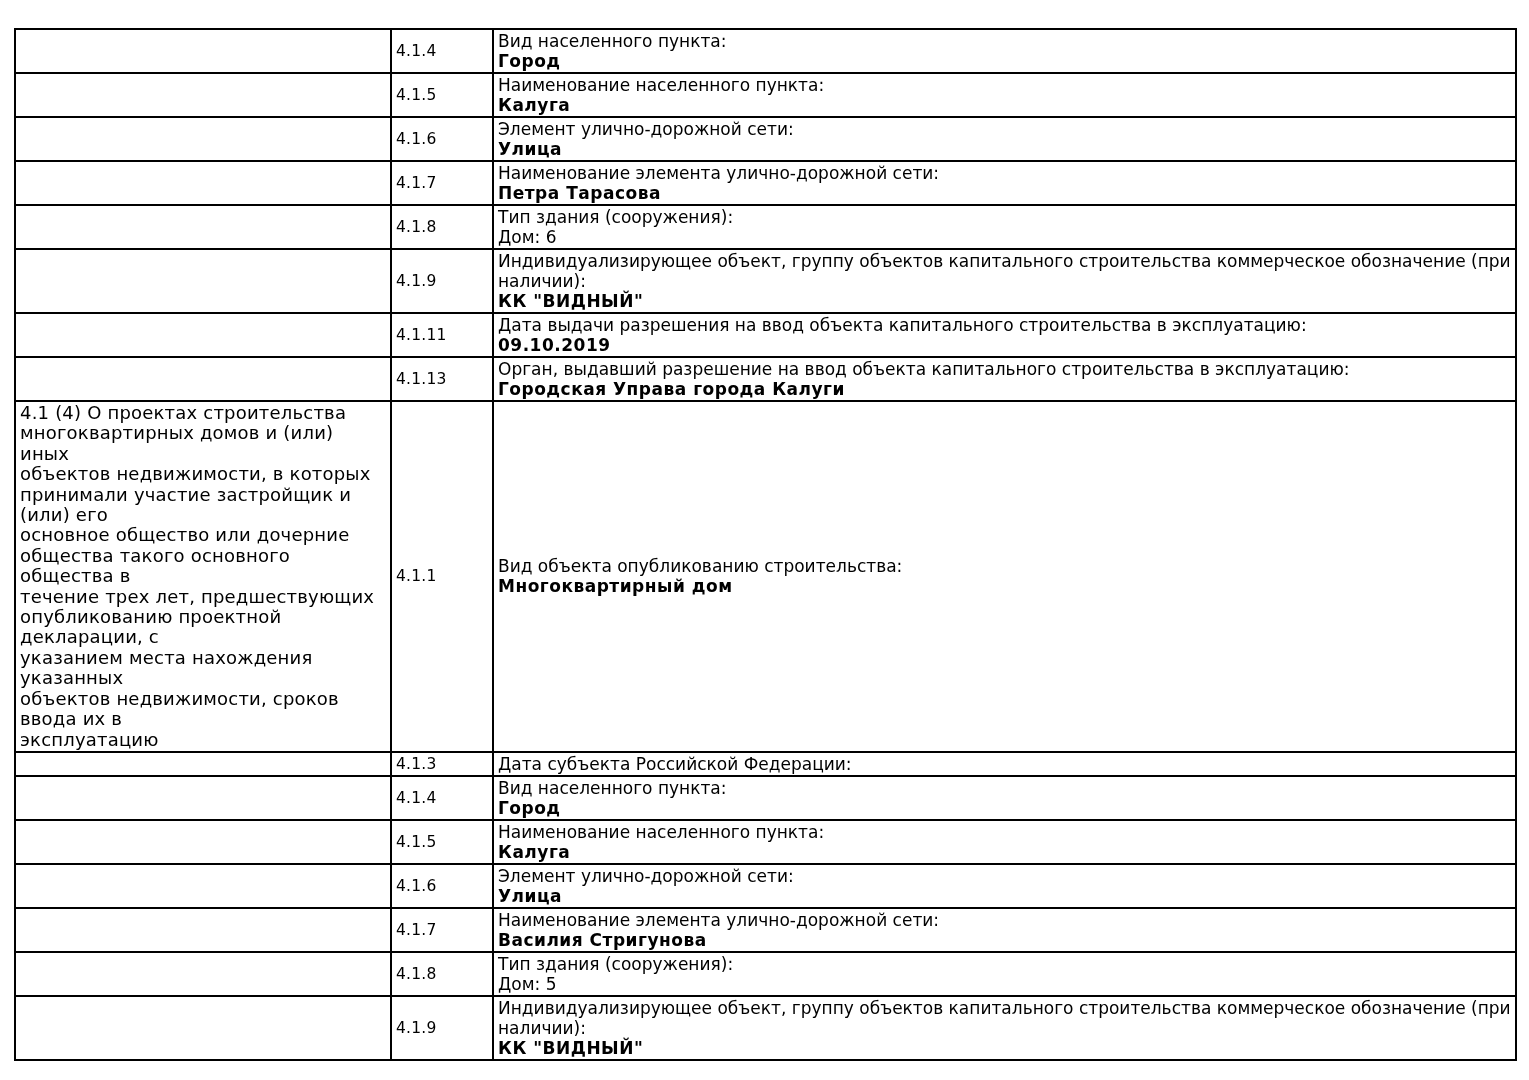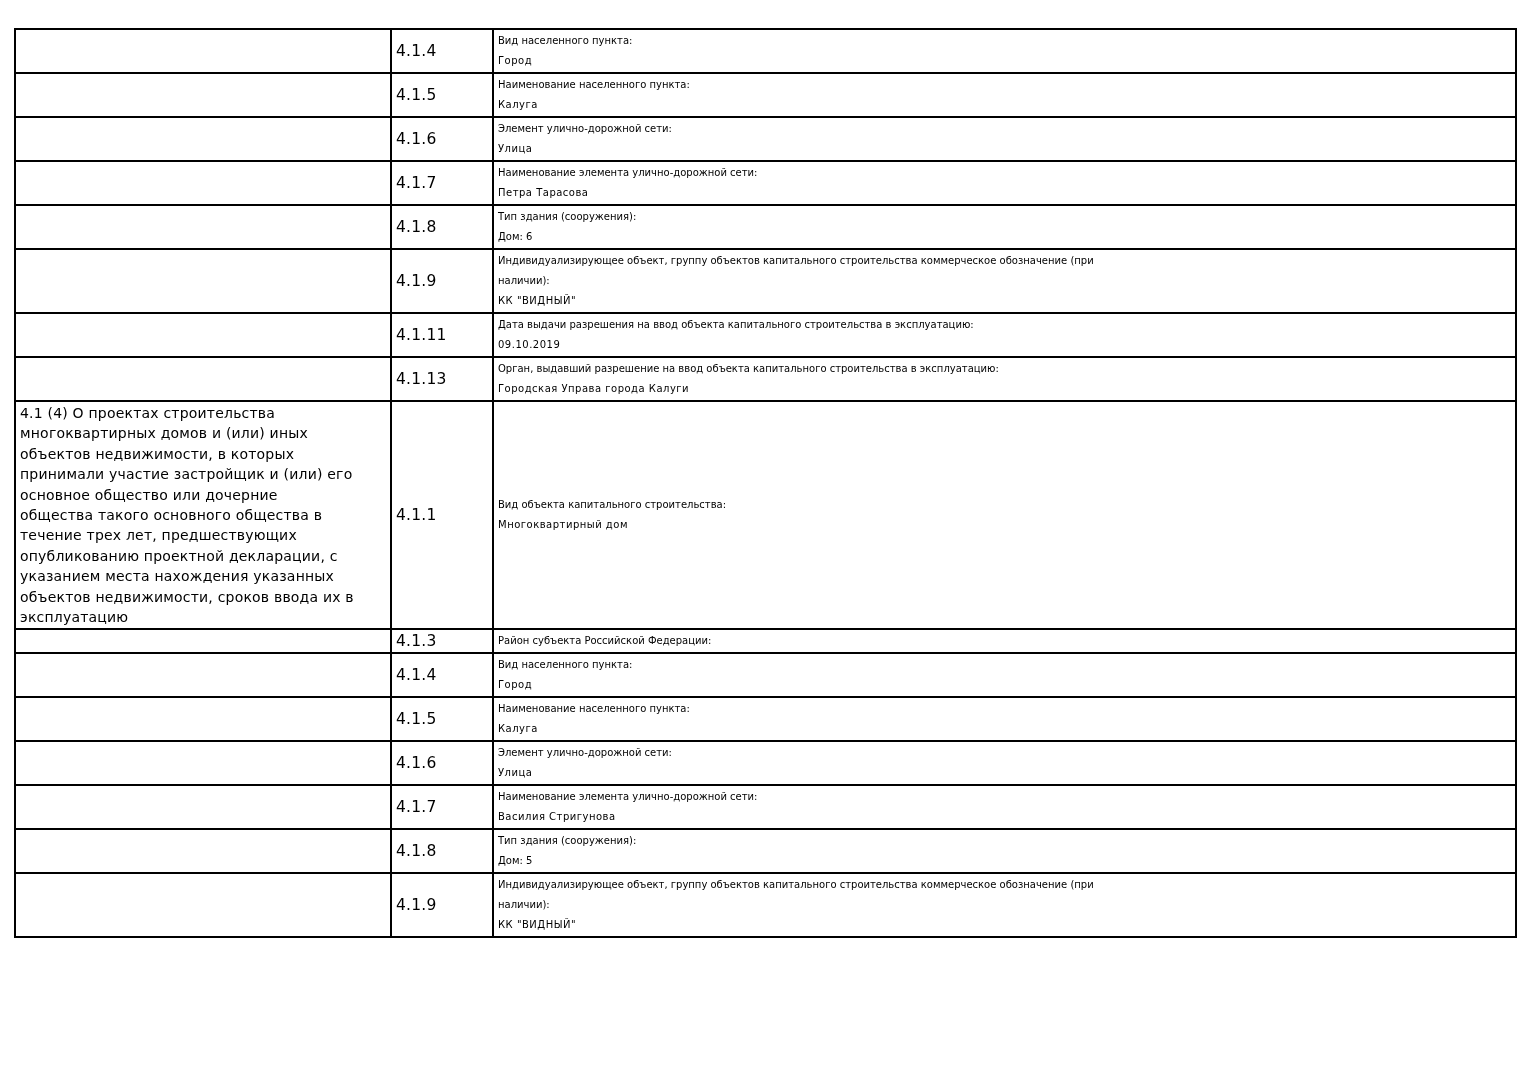--- a/index.html
+++ b/index.html
@@ -25,41 +25,41 @@
     width: 1501px;
   }
   table.decl-table td {
     border: 2px solid #000000;
     vertical-align: middle;
     padding: 1px 4px;
     overflow: hidden;
   }
   td.col-left {
     vertical-align: top;
-    font-size: 14px;
+    font-size: 18px;
     line-height: 20.4px;
     padding: 1px 3px 1px 4px;
   }
   .left-text {
     white-space: pre-line;
     letter-spacing: 0.2px;
   }
   td.col-code {
     font-size: 15.5px;
     letter-spacing: 0.2px;
   }
   td.col-content {
-    font-size: 10px;
+    font-size: 17px;
     line-height: 20px;
   }
   .field-label {
     white-space: pre-line;
   }
   .field-value {
-    font-weight: normal;
+    font-weight: bold;
     letter-spacing: 0.5px;
   }
   .field-value.value-regular {
     font-weight: normal;
     letter-spacing: 0;
   }
 </style>
 </head>
 <body>
 
@@ -161,31 +161,31 @@
 основное общество или дочерние
 общества такого основного общества в
 течение трех лет, предшествующих
 опубликованию проектной декларации, с
 указанием места нахождения указанных
 объектов недвижимости, сроков ввода их в
 эксплуатацию</div>
     </td>
     <td class="col-code">4.1.1</td>
     <td class="col-content">
-      <div class="field-label">Вид объекта капитального строительства:</div>
+      <div class="field-label">Вид объекта опубликованию строительства:</div>
       <div class="field-value">Многоквартирный дом</div>
     </td>
   </tr>
         <tr>
     <td class="col-left">
       <div class="left-text"></div>
     </td>
     <td class="col-code">4.1.3</td>
     <td class="col-content">
-      <div class="field-label">Район субъекта Российской Федерации:</div>
+      <div class="field-label">Дата субъекта Российской Федерации:</div>
 
     </td>
   </tr>
         <tr>
     <td class="col-left">
       <div class="left-text"></div>
     </td>
     <td class="col-code">4.1.4</td>
     <td class="col-content">
       <div class="field-label">Вид населенного пункта:</div>

